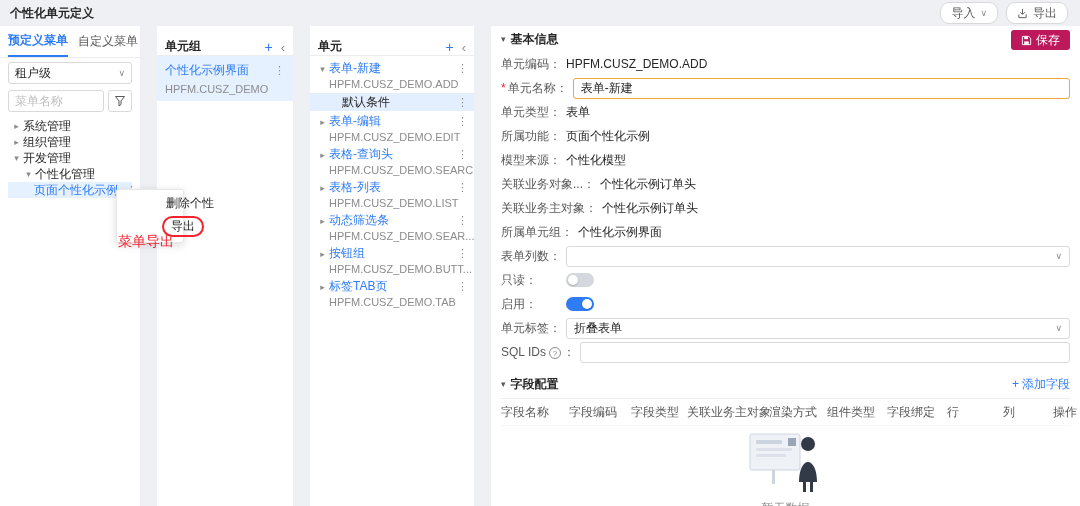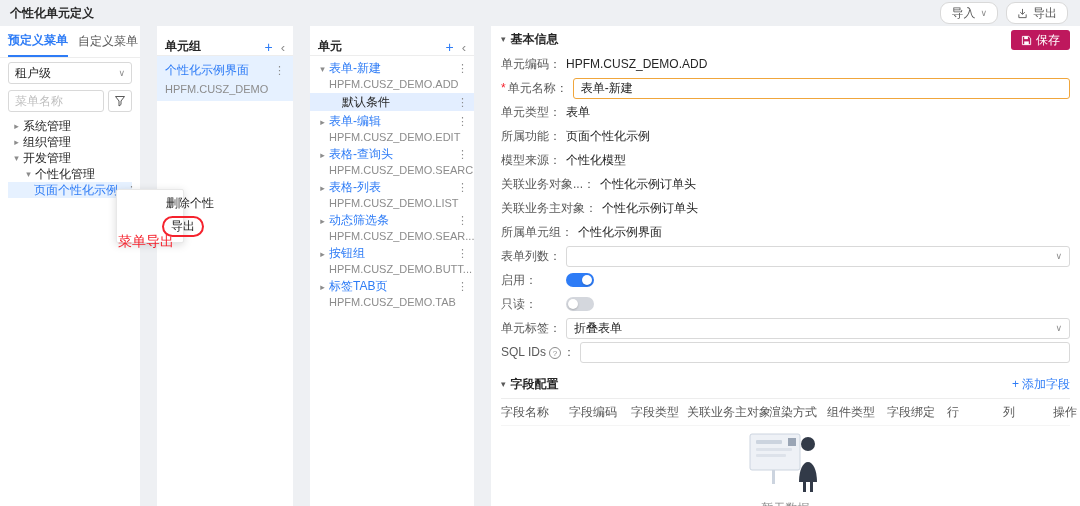--- a/index.html
+++ b/index.html
@@ -330,28 +330,28 @@
           <span class="fval">个性化示例界面</span>
         </div>
         <div class="frow">
           <span class="flabel">表单列数：</span>
           <div class="fselect">
             <span></span>
             <span class="caret">∨</span>
           </div>
         </div>
         <div class="frow">
+          <span class="flabel">只读：</span>
+          <span class="toggle">
+              <span class="knob"></span>
+            </span>
+        </div>
+        <div class="frow">
           <span class="flabel">启用：</span>
           <span class="toggle on">
-              <span class="knob"></span>
-            </span>
-        </div>
-        <div class="frow">
-          <span class="flabel">只读：</span>
-          <span class="toggle">
               <span class="knob"></span>
             </span>
         </div>
         <div class="frow">
           <span class="flabel">单元标签：</span>
           <div class="fselect">
             <span>折叠表单</span>
             <span class="caret">∨</span>
           </div>
         </div>

